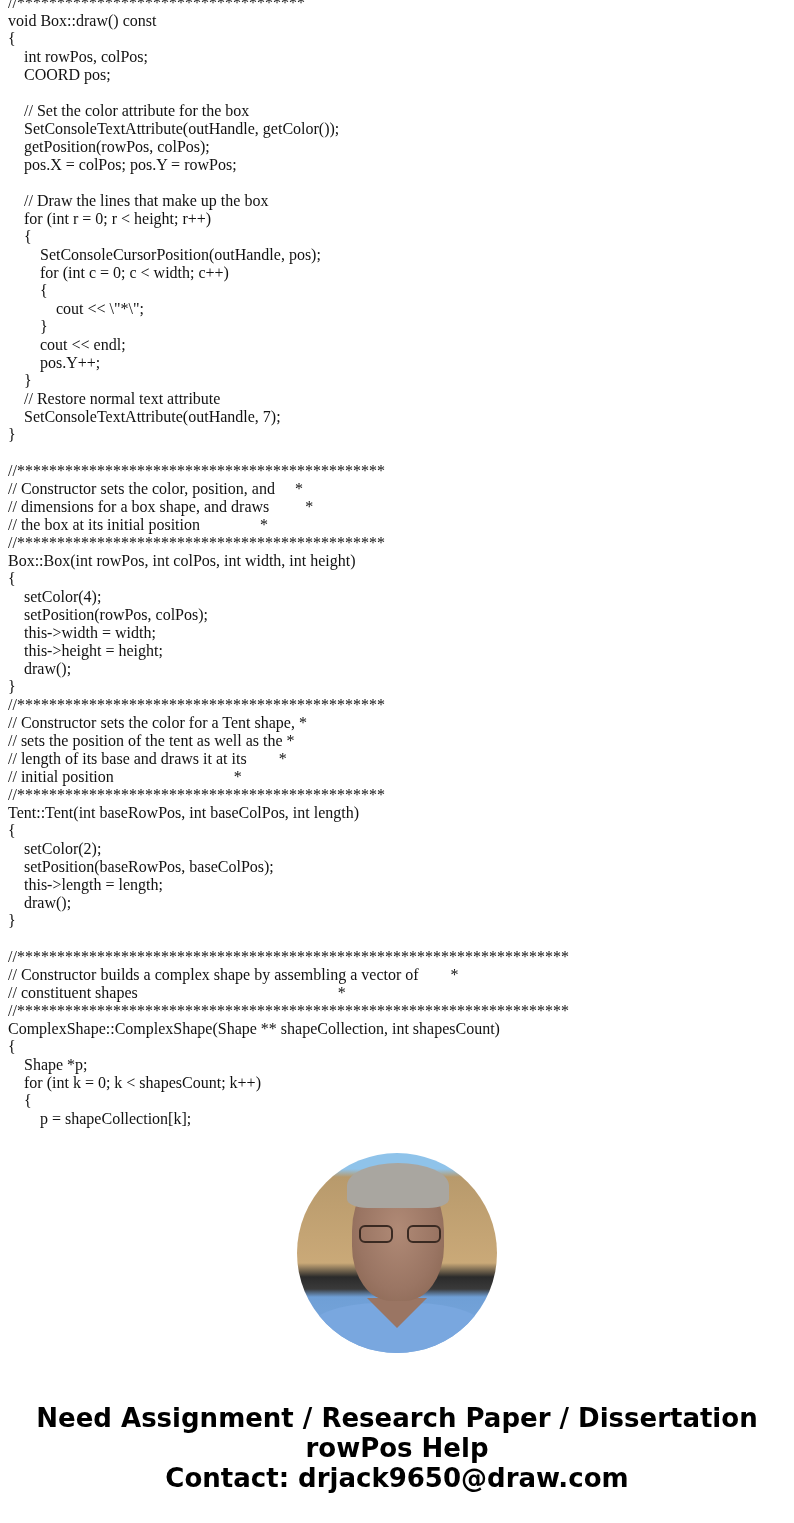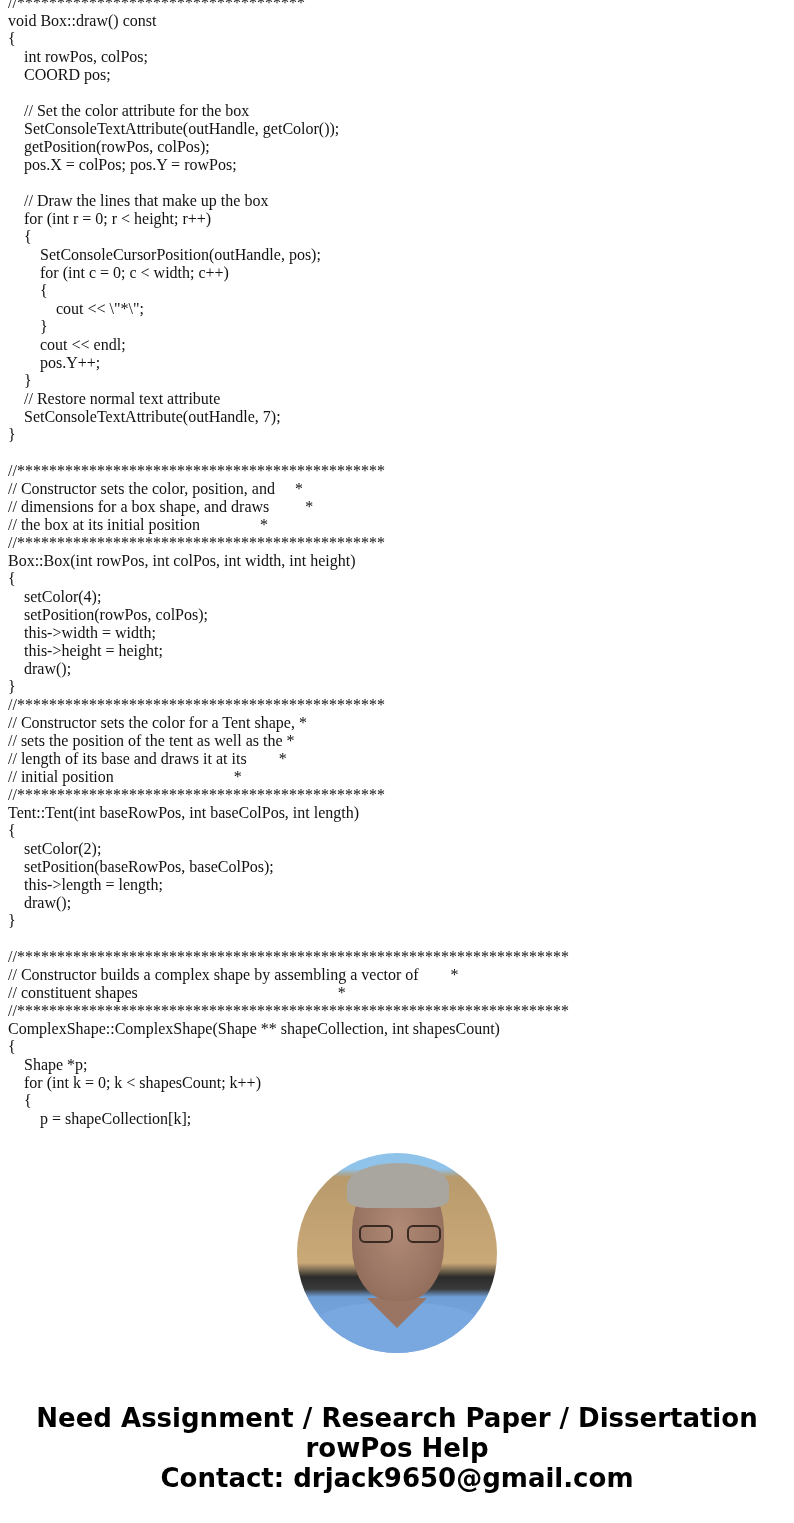--- a/index.html
+++ b/index.html
@@ -62,14 +62,14 @@
   <div class="hair"></div>
   <div class="glasses">
     <span class="l"></span>
       <span class="r"></span>
   </div>
 </div>
 
 <div class="banner">
   <div>Need Assignment / Research Paper / Dissertation</div>
   <div>rowPos Help</div>
-  <div>Contact: drjack9650@gmail.com</div>
+  <div>Contact: drjack9650@draw.com</div>
 </div>
 
 </body></html>

